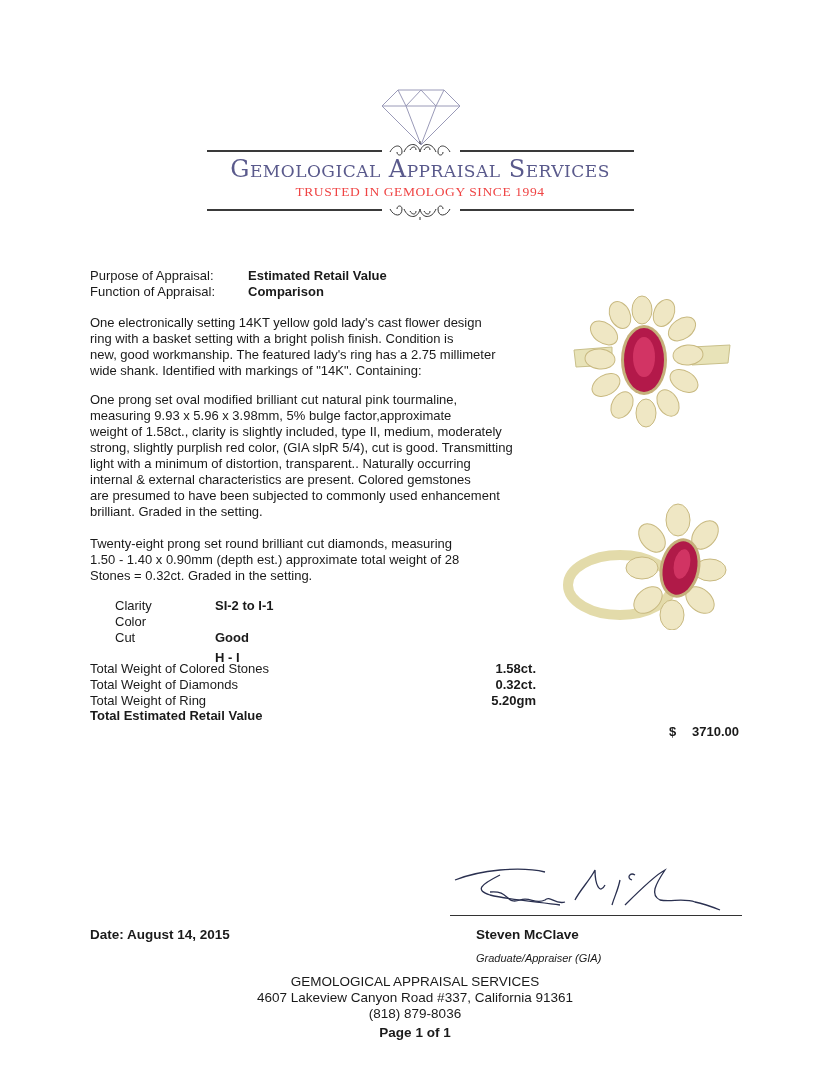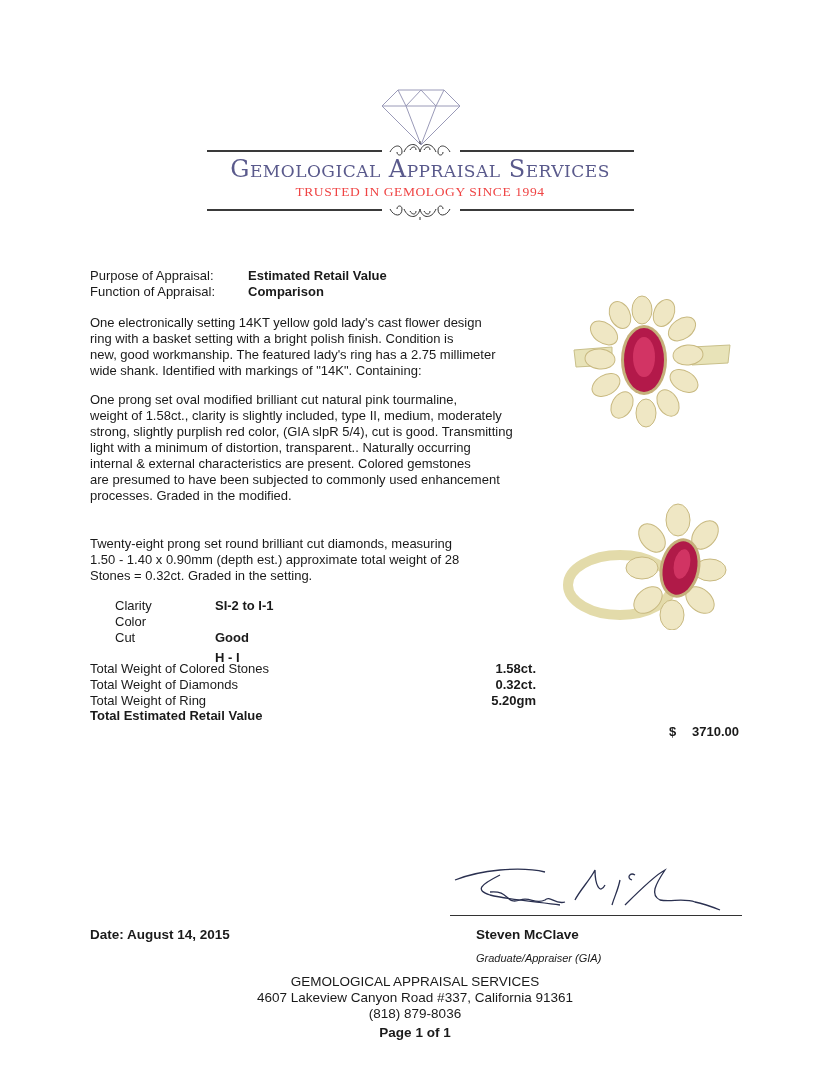--- a/index.html
+++ b/index.html
@@ -84,26 +84,27 @@
 
 <div class="abs para" style="top:315px;">
   <div>One electronically setting 14KT yellow gold lady's cast flower design</div>
   <div>ring with a basket setting with a bright polish finish. Condition is</div>
   <div>new, good workmanship. The featured lady's ring has a 2.75 millimeter</div>
   <div>wide shank. Identified with markings of "14K".  Containing:</div>
 </div>
 
 <div class="abs para" style="top:392px;">
   <div>One prong set oval modified brilliant cut natural pink tourmaline,</div>
+  <div>measuring 9.93 x 5.96 x 3.98mm,  5% bulge factor,approximate</div>
   <div>weight of 1.58ct., clarity is slightly included, type II, medium, moderately</div>
   <div>strong, slightly purplish red color, (GIA slpR 5/4), cut is good. Transmitting</div>
   <div>light with a minimum of distortion, transparent.. Naturally occurring</div>
   <div>internal &amp; external characteristics are present. Colored gemstones</div>
   <div>are presumed to have been subjected to commonly used enhancement</div>
-  <div>processes. Graded in the modified.</div>
+  <div>brilliant. Graded in the setting.</div>
 </div>
 
 <div class="abs para" style="top:536px;">
   <div>Twenty-eight prong set round brilliant cut diamonds, measuring</div>
   <div>1.50 - 1.40 x 0.90mm (depth est.) approximate total weight of 28</div>
   <div>Stones = 0.32ct. Graded in the setting.</div>
 </div>
 
 <div class="abs txt" style="left:115px; top:598px;">Clarity</div>
 <div class="abs txt b" style="left:215px; top:598px;">SI-2 to I-1</div>

